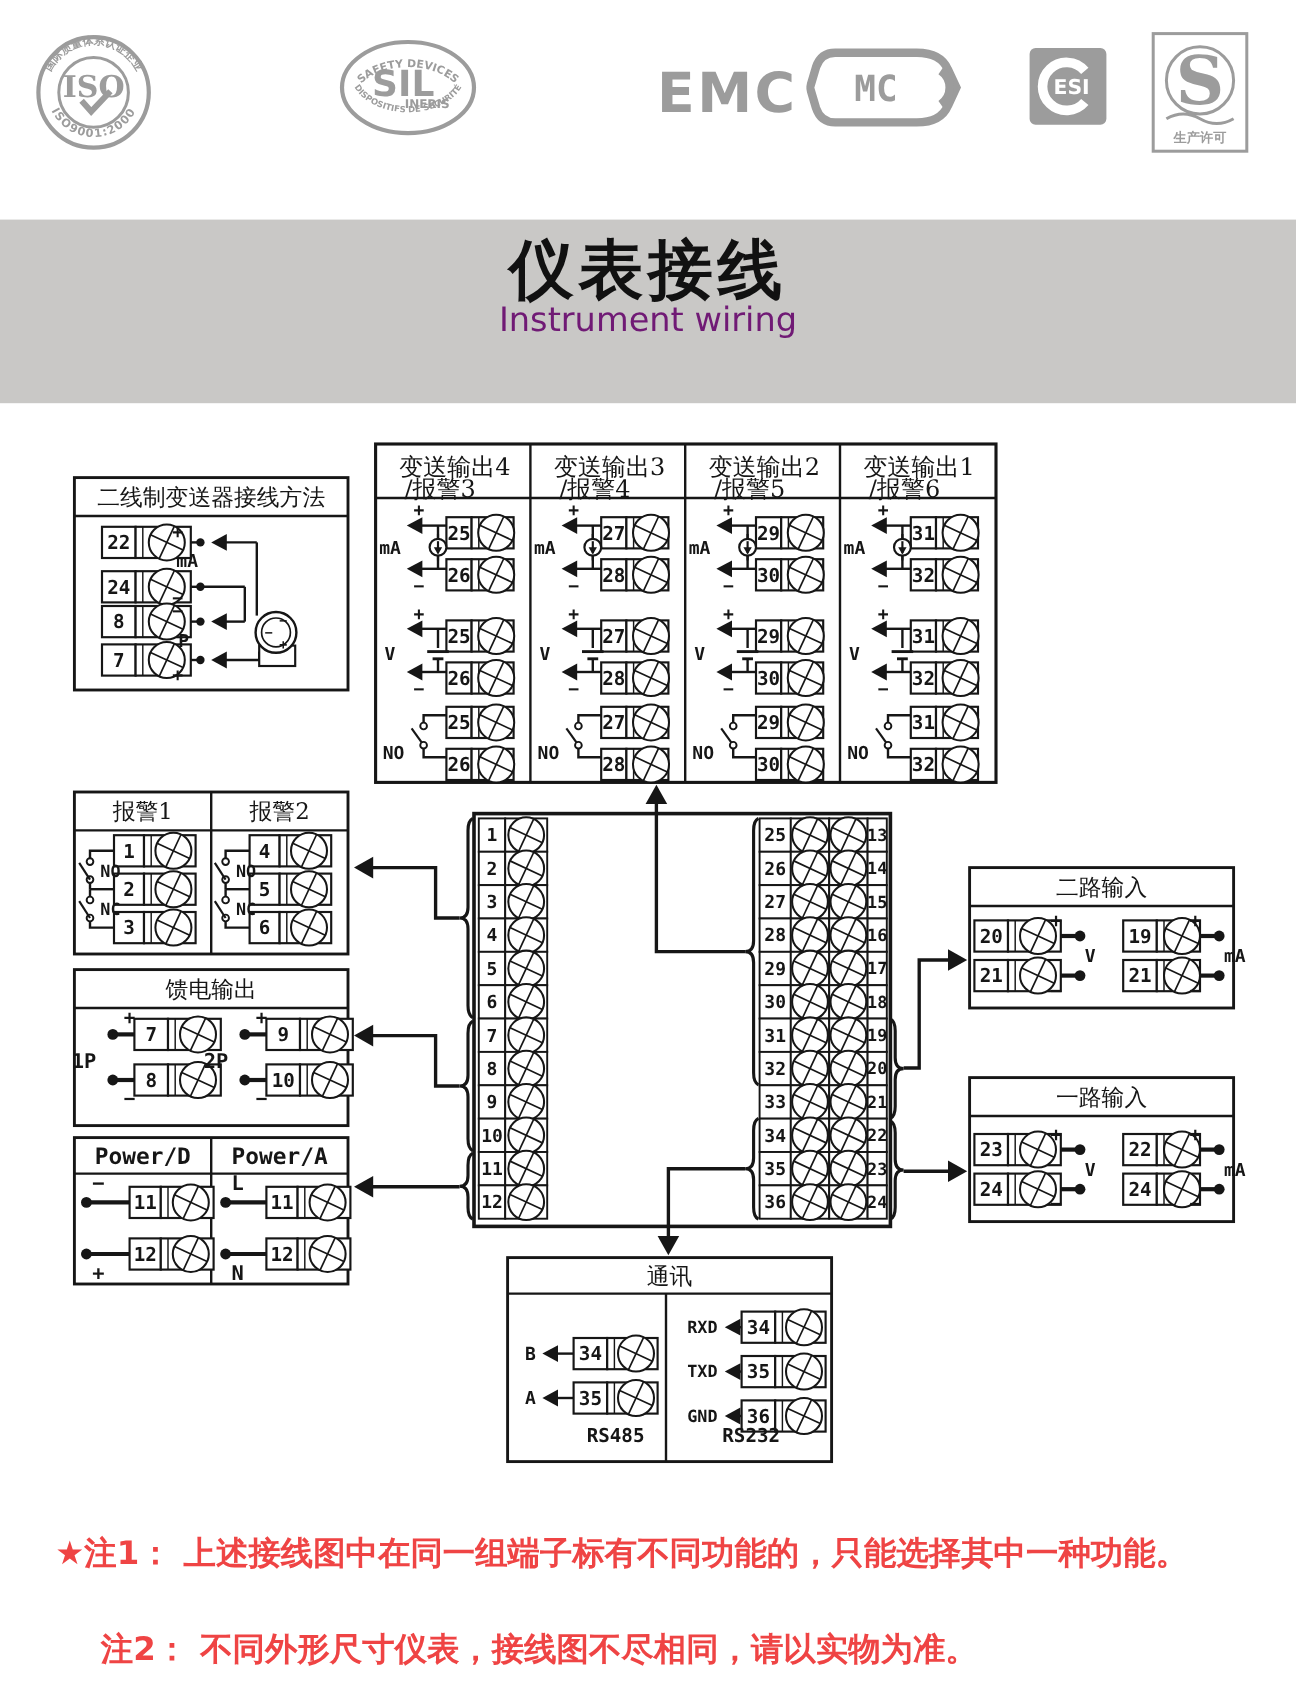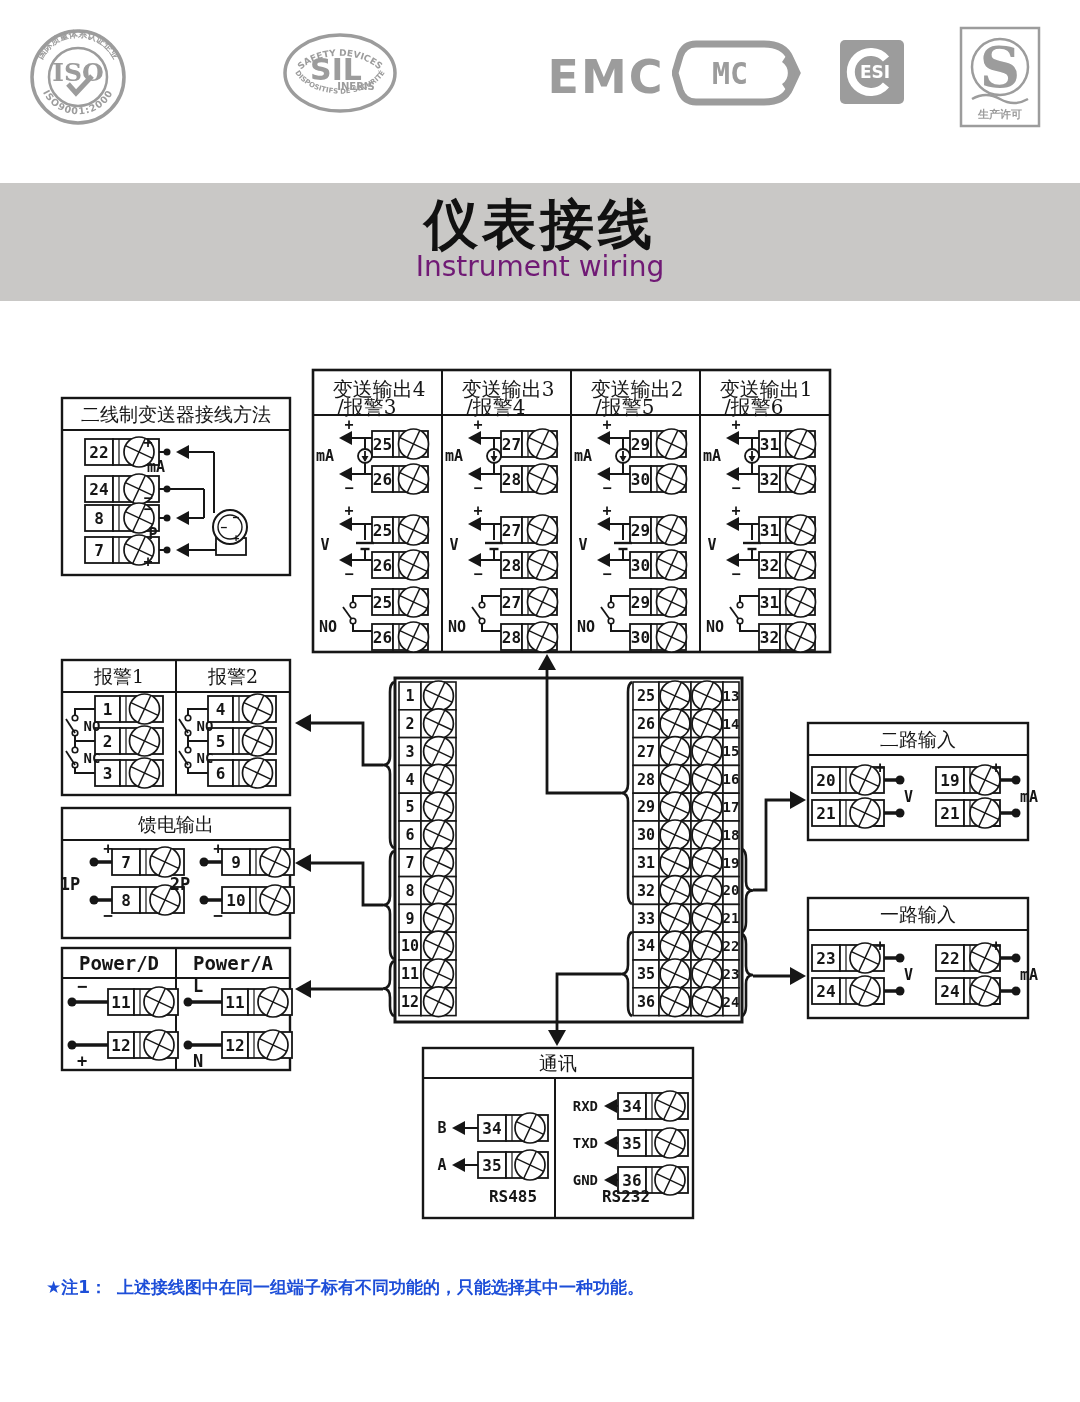--- a/index.html
+++ b/index.html
@@ -1,25 +1,25 @@
 <!DOCTYPE html>
 <html><head>
 <meta charset="utf-8">
 <style>
   html,body{margin:0;padding:0;background:#fff;}
   .page{position:relative;width:1080px;height:1402px;background:#ffffff;overflow:hidden;
         font-family:"DejaVu Sans",sans-serif;}
   .logo{position:absolute;}
-  .banner{position:absolute;left:0;top:183px;width:1080px;height:118px;background:#c9c8c6;
+  .banner{position:absolute;left:0;top:183px;width:1080px;height:153px;background:#c9c8c6;
           text-align:center;}
   .banner .t{font-size:54px;font-weight:900;color:#111;letter-spacing:4px;margin-top:12px;
              font-family:"DejaVu Sans",sans-serif;line-height:1.1;}
   .banner .s{font-size:28px;color:#701a75;margin-top:-4px;font-family:"DejaVu Sans",sans-serif;}
   svg.diagram{position:absolute;left:0;top:0;}
-  .note{position:absolute;font-weight:700;color:#1d4ed8;font-size:17px;white-space:nowrap;
+  .note{position:absolute;font-weight:700;color:#ef4444;font-size:27px;white-space:nowrap;
         font-family:"DejaVu Sans",sans-serif;}
   .note .px{margin-right:10px;}
 </style>
 </head>
 <body>
 
 <div class="page">
 
   <span class="logo" id="logo-iso" style="left:23px;top:22px"><svg width="110" height="110">
         <circle cx="55" cy="55" r="46" fill="none" stroke="#9c9c9c" stroke-width="3.5"></circle>
@@ -41,21 +41,21 @@
         <text x="76" y="60" font-size="10" text-anchor="middle" font-family="&quot;DejaVu Sans&quot;,sans-serif" font-weight="bold" fill="#9c9c9c" letter-spacing="0">INERIS</text>
       </svg></span>
   <span class="logo" id="logo-mc" style="left:672px;top:35px"><svg width="132" height="76">
         <path d="M24,9 L92,9 Q112,9 118,23 L125,38 L118,53 Q112,67 92,67 L24,67 Q12,67 8,55 L3,38 L8,21 Q12,9 24,9 Z" fill="none" stroke="#9c9c9c" stroke-width="7"></path>
         <path d="M112,24 A17,17 0 0 1 112,52" fill="none" stroke="#9c9c9c" stroke-width="7"></path>
         <text x="58" y="49" font-size="30" text-anchor="middle" font-family="&quot;DejaVu Sans Mono&quot;,monospace" font-weight="bold" fill="#9c9c9c" letter-spacing="0">MC</text>
       </svg></span>
   <span class="logo" id="logo-emc" style="left:526px;top:45px"><svg width="160" height="60">
         <text x="80" y="48" font-size="46" text-anchor="middle" font-family="&quot;DejaVu Sans&quot;,sans-serif" font-weight="bold" fill="#9c9c9c" letter-spacing="2">EMC</text>
       </svg></span>
-  <span class="logo" id="logo-esi" style="left:837px;top:37px"><svg width="70" height="70">
+  <span class="logo" id="logo-esi" style="left:855px;top:37px"><svg width="70" height="70">
         <rect x="3" y="3" width="64" height="64" rx="5" fill="#9c9c9c"></rect>
         <path d="M49,22 A20,20 0 1 0 49,48" fill="none" stroke="#fff" stroke-width="8"></path>
         <text x="38" y="41" font-size="17" text-anchor="middle" font-family="&quot;DejaVu Sans&quot;,sans-serif" font-weight="bold" fill="#fff" letter-spacing="0">ESI</text>
       </svg></span>
   <span class="logo" id="logo-s" style="left:958px;top:25px"><svg width="84" height="104">
         <rect x="3" y="3" width="78" height="98" fill="none" stroke="#9c9c9c" stroke-width="2.5"></rect>
         <circle cx="42" cy="42" r="28" fill="none" stroke="#9c9c9c" stroke-width="2.5"></circle>
         <text x="42" y="62" font-size="56" text-anchor="middle" font-family="&quot;DejaVu Serif&quot;,serif" font-weight="bold" fill="#9c9c9c" letter-spacing="0">S</text>
         <path d="M14,74 Q28,66 42,74 T70,74" fill="none" stroke="#9c9c9c" stroke-width="2.5"></path>
         <text x="42" y="93" font-size="11" text-anchor="middle" font-family="&quot;DejaVu Serif&quot;,serif" font-weight="bold" fill="#9c9c9c" letter-spacing="0">生产许可</text>
@@ -990,13 +990,16 @@
         <circle cx="670" cy="1180" r="15" fill="#fff" stroke="#161616" stroke-width="1.7"></circle>
         <line x1="656.4053831944502" y1="1173.6607260738895" x2="683.5946168055498" y2="1186.3392739261105" stroke="#161616" stroke-width="1.4"></line>
         <line x1="676.3392739261105" y1="1166.4053831944502" x2="663.6607260738895" y2="1193.5946168055498" stroke="#161616" stroke-width="1.4"></line>
         <text x="626" y="1201.6" font-size="16" text-anchor="middle" font-family="&quot;DejaVu Sans Mono&quot;,monospace" font-weight="bold" fill="#161616">RS232</text>
       </g>
     </svg>
 
   <div class="note" style="left:46px;top:1276px">
     <span class="px">★注1：</span><span>上述接线图中在同一组端子标有不同功能的，只能选择其中一种功能。</span>
   </div>
+  <div class="note" style="left:84px;top:1356px">
+    <span class="px">注2：</span><span>不同外形尺寸仪表，接线图不尽相同，请以实物为准。</span>
+  </div>
 </div>
 
 </body></html>

